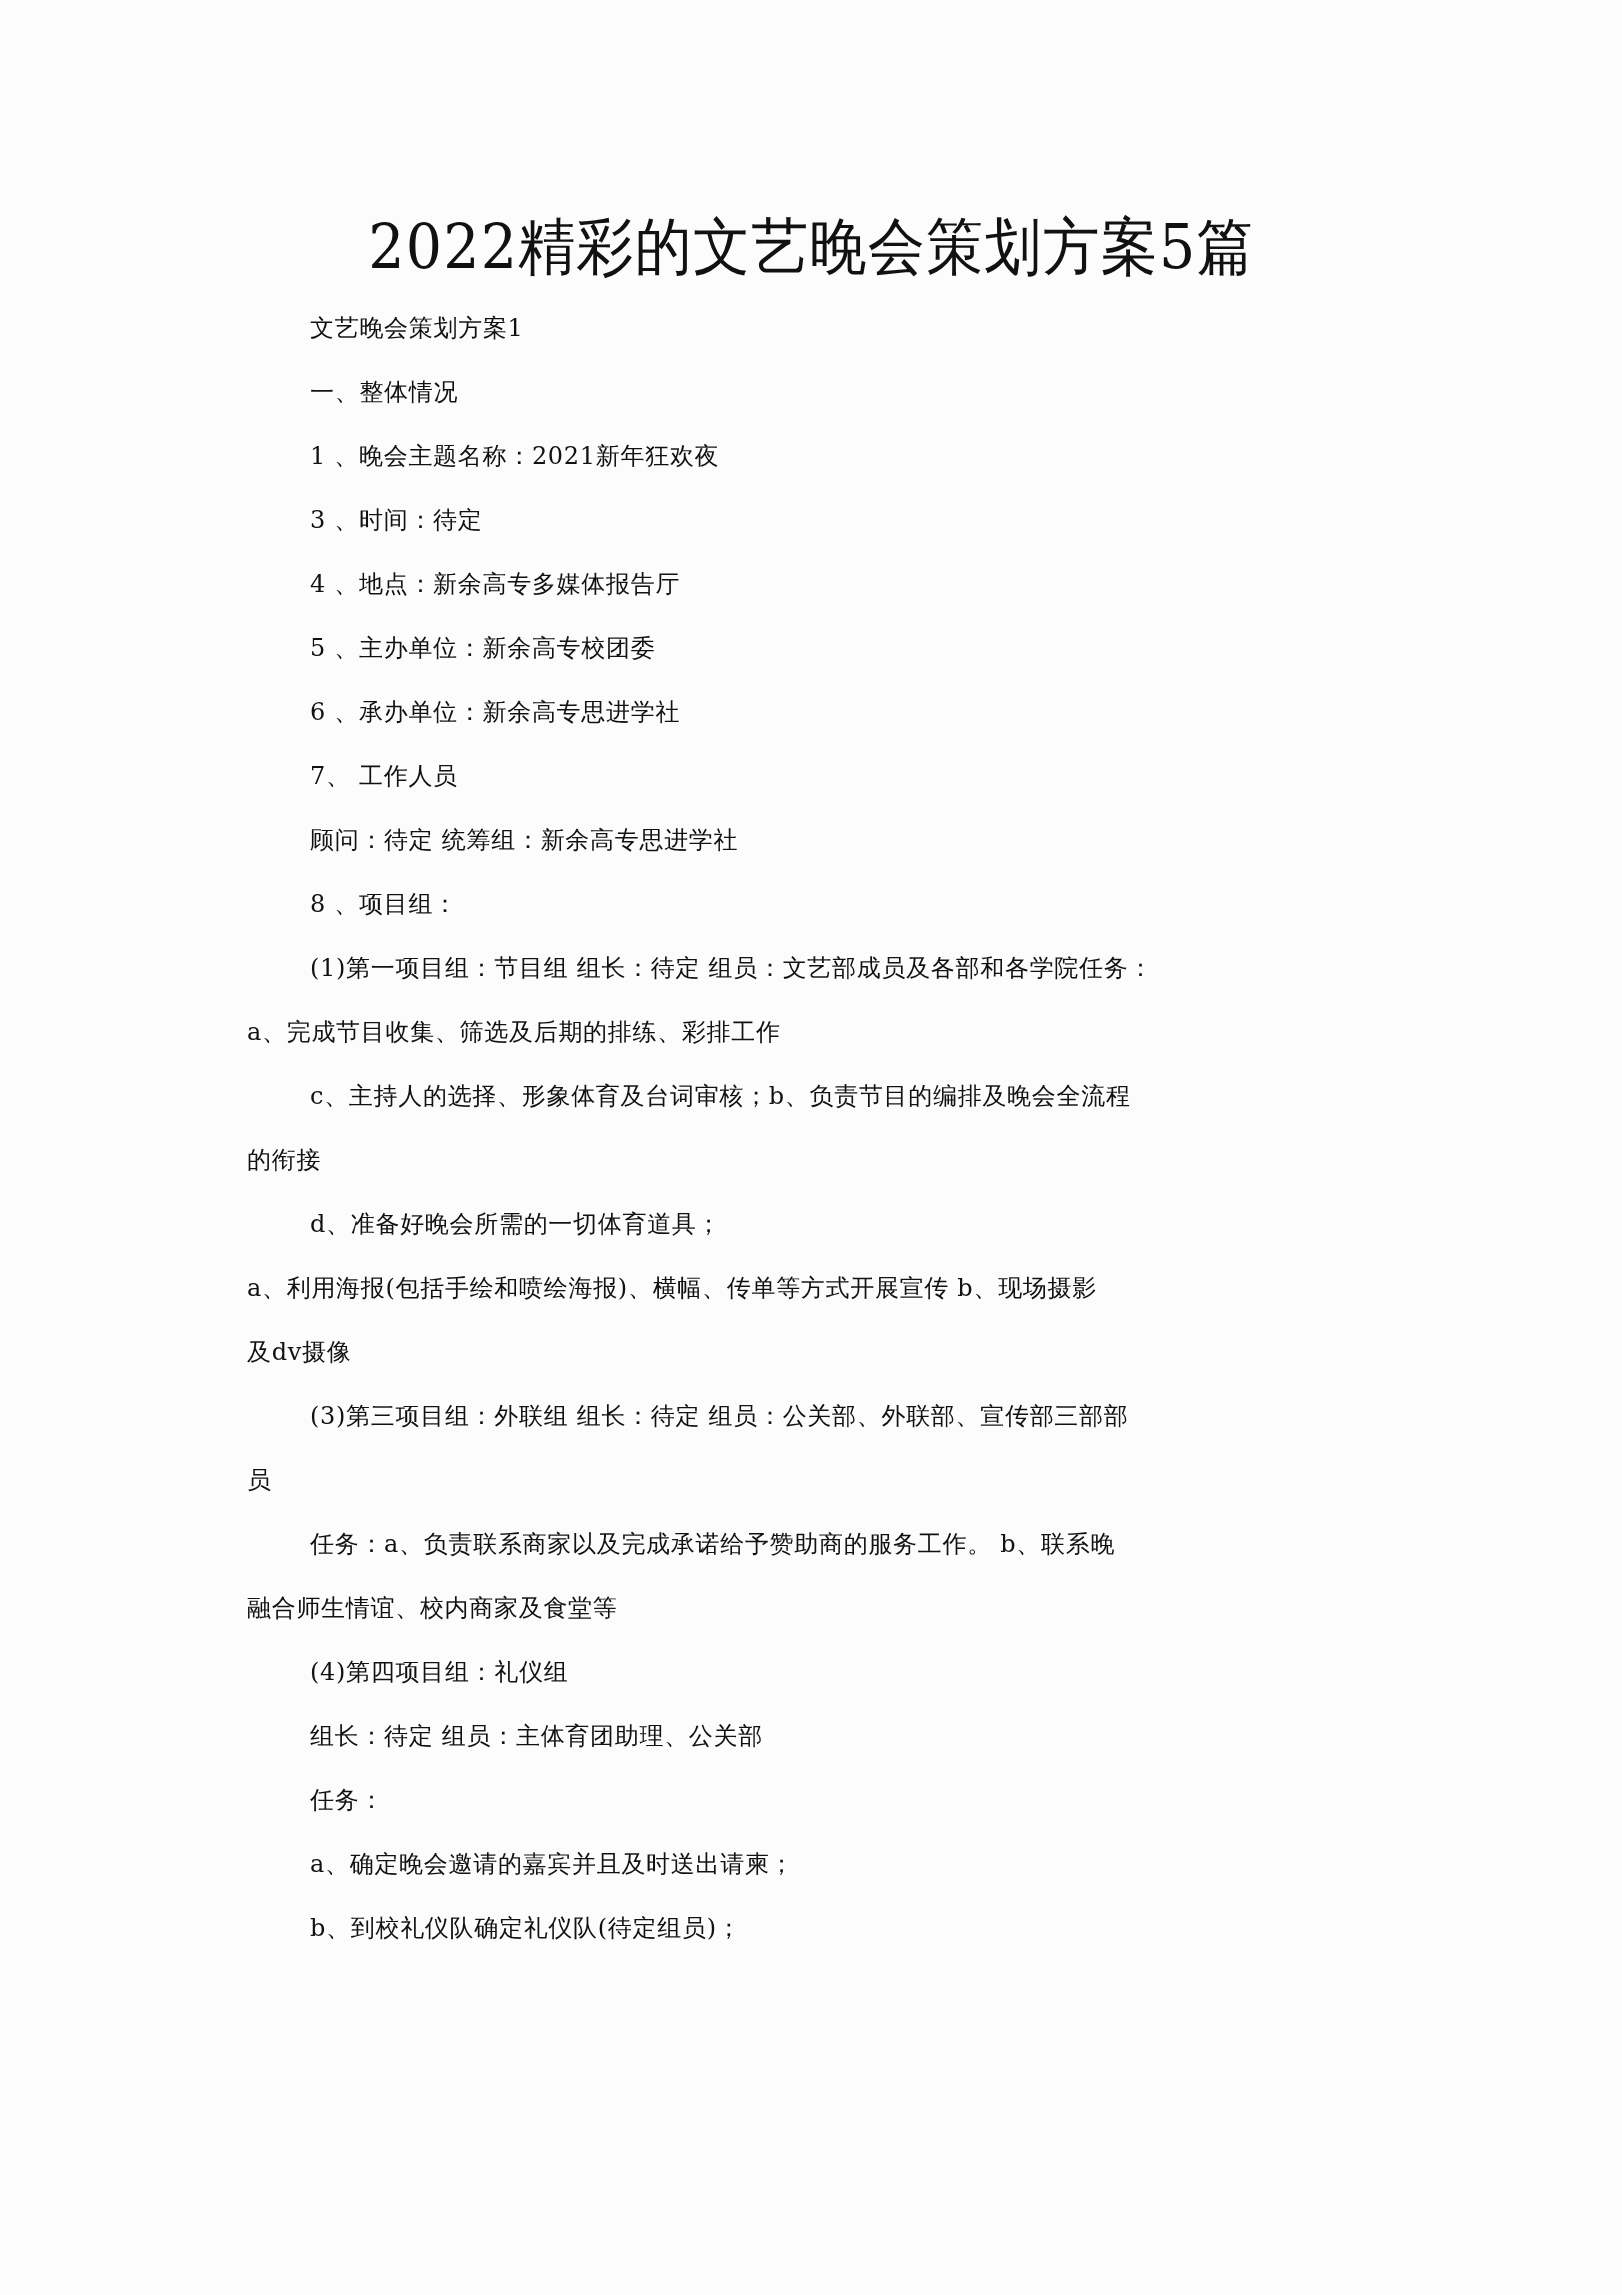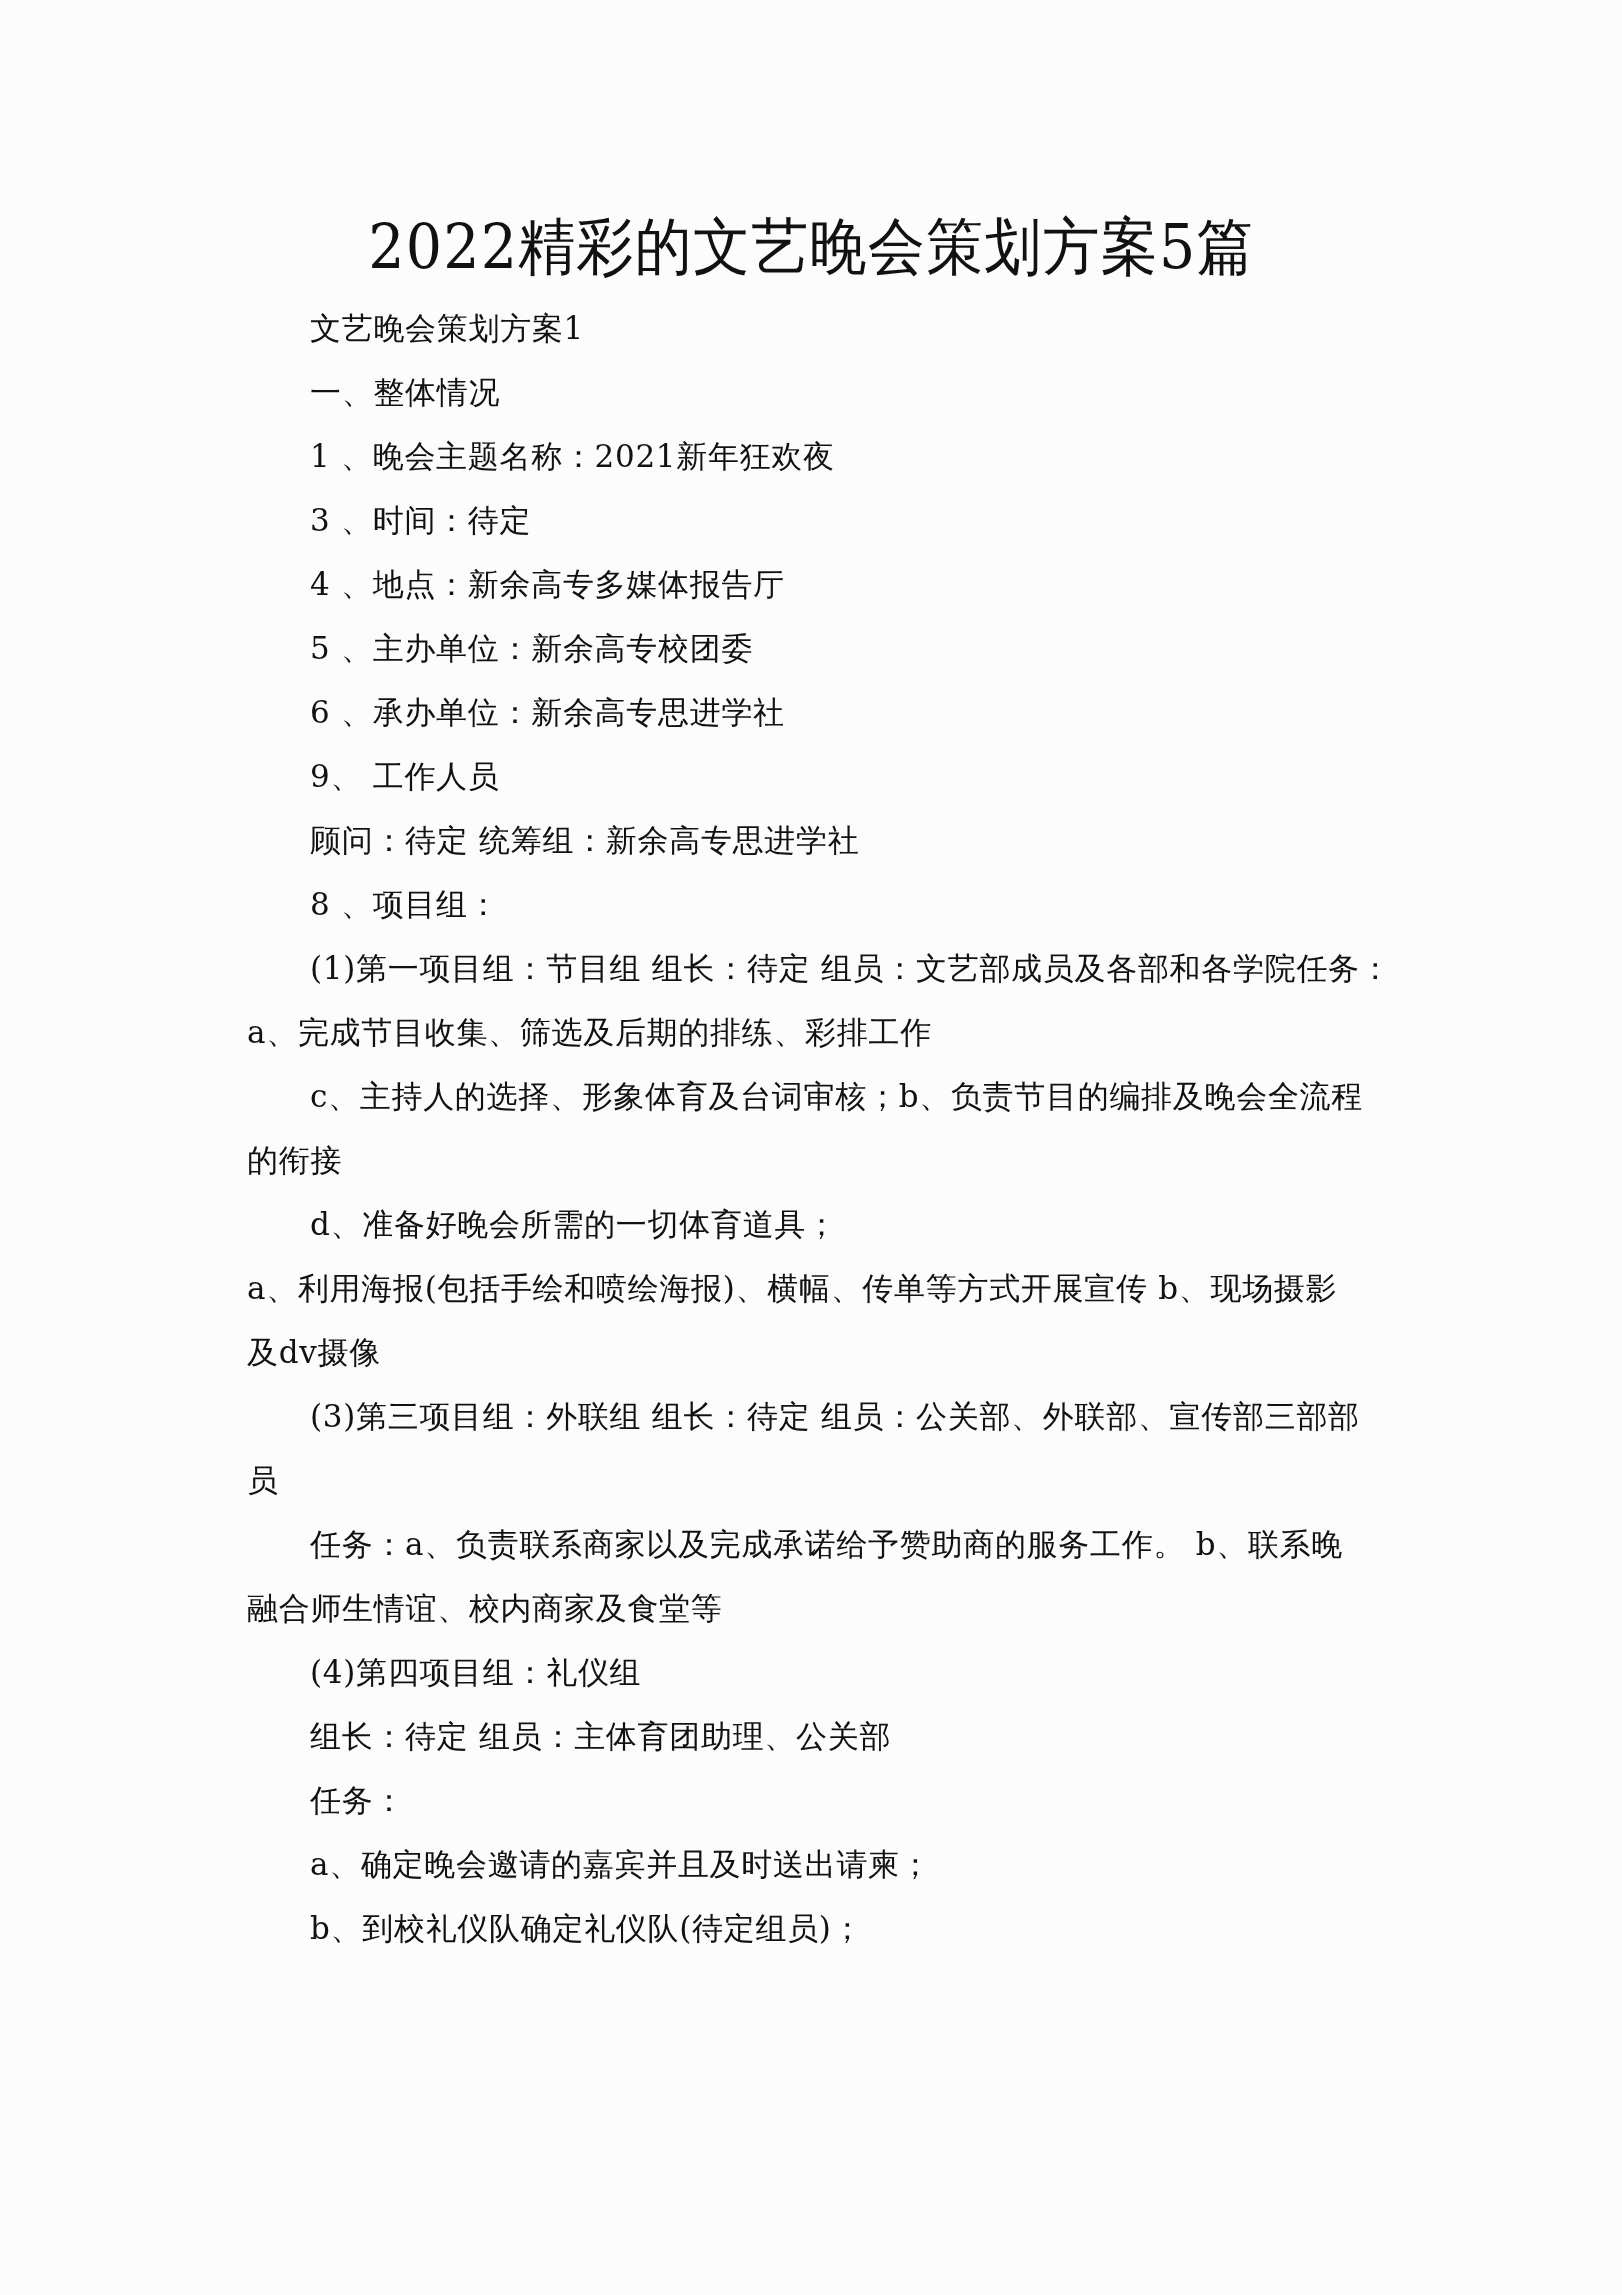--- a/index.html
+++ b/index.html
@@ -37,21 +37,21 @@
       transform: scaleX(0.92);
       transform-origin: center;
     }
     .body-text {
       position: absolute;
       left: 247px;
       top: 288px;
       width: 1132px;
     }
     .line {
-      font-size: 31px;
+      font-size: 24px;
       height: 64px;
       line-height: 64px;
       white-space: nowrap;
       letter-spacing: 0.7px;
     }
     .indent {
       padding-left: 63px;
     }
     .wrap-line {
       padding-left: 0;
@@ -64,21 +64,21 @@
   <div class="title">2022精彩的文艺晚会策划方案5篇</div>
 
   <div class="body-text">
     <div class="line indent">文艺晚会策划方案1</div>
     <div class="line indent">一、整体情况</div>
     <div class="line indent">1 、晚会主题名称：2021新年狂欢夜</div>
     <div class="line indent">3 、时间：待定</div>
     <div class="line indent">4 、地点：新余高专多媒体报告厅</div>
     <div class="line indent">5 、主办单位：新余高专校团委</div>
     <div class="line indent">6 、承办单位：新余高专思进学社</div>
-    <div class="line indent">9、  工作人员</div>
+    <div class="line indent">7、  工作人员</div>
     <div class="line indent">顾问：待定 统筹组：新余高专思进学社</div>
     <div class="line indent">8 、项目组：</div>
     <div class="line indent">(1)第一项目组：节目组 组长：待定 组员：文艺部成员及各部和各学院任务：</div>
     <div class="line wrap-line">a、完成节目收集、筛选及后期的排练、彩排工作</div>
     <div class="line indent">c、主持人的选择、形象体育及台词审核；b、负责节目的编排及晚会全流程</div>
     <div class="line wrap-line">的衔接</div>
     <div class="line indent">d、准备好晚会所需的一切体育道具；</div>
     <div class="line wrap-line">a、利用海报(包括手绘和喷绘海报)、横幅、传单等方式开展宣传 b、现场摄影</div>
     <div class="line wrap-line">及dv摄像</div>
     <div class="line indent">(3)第三项目组：外联组 组长：待定 组员：公关部、外联部、宣传部三部部</div>

